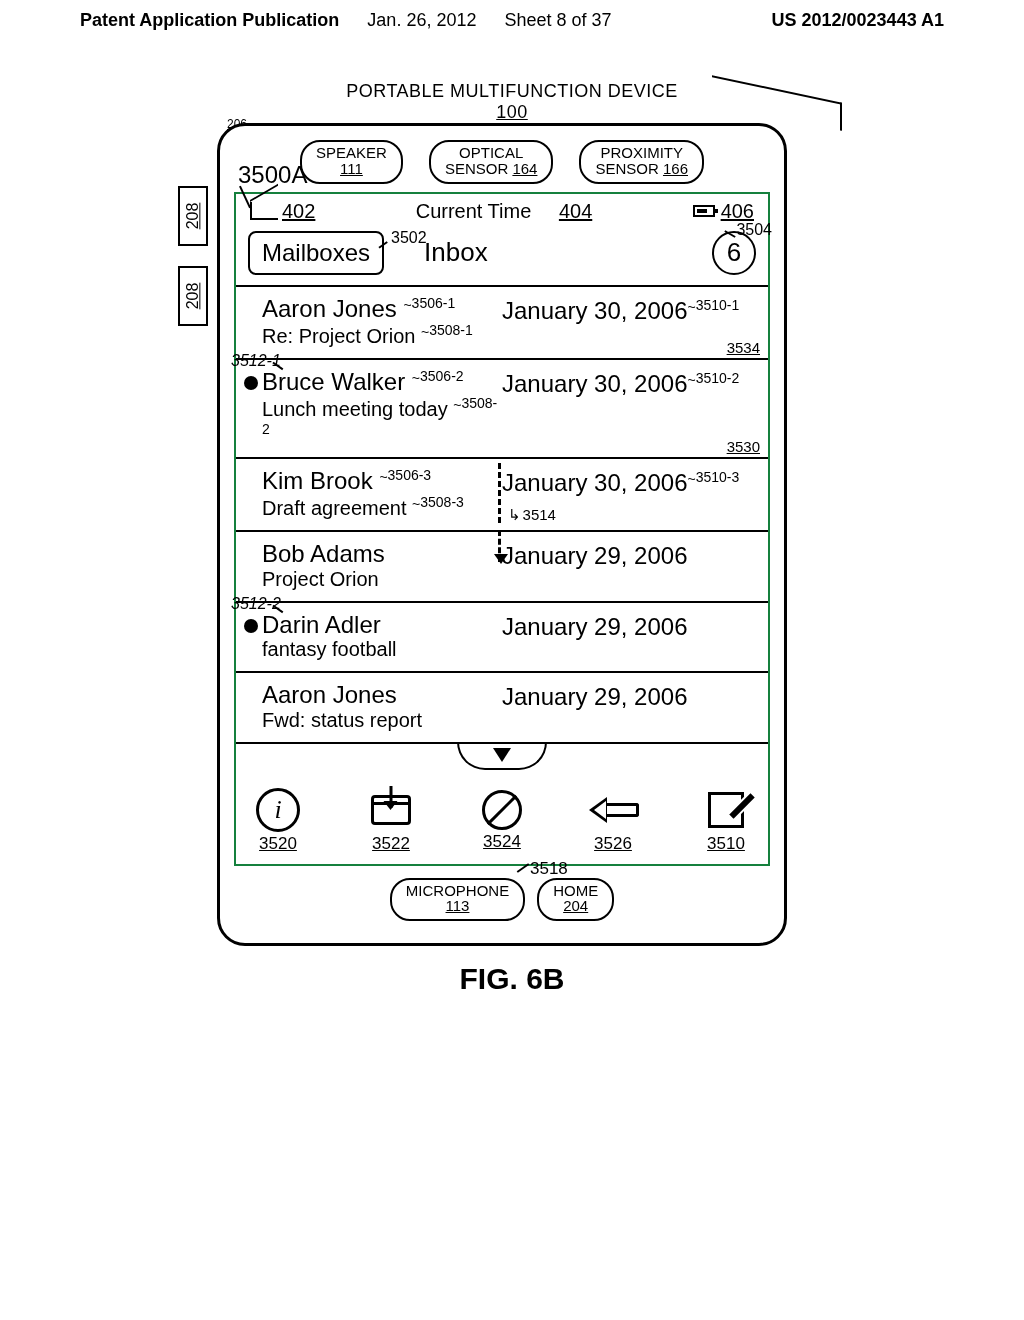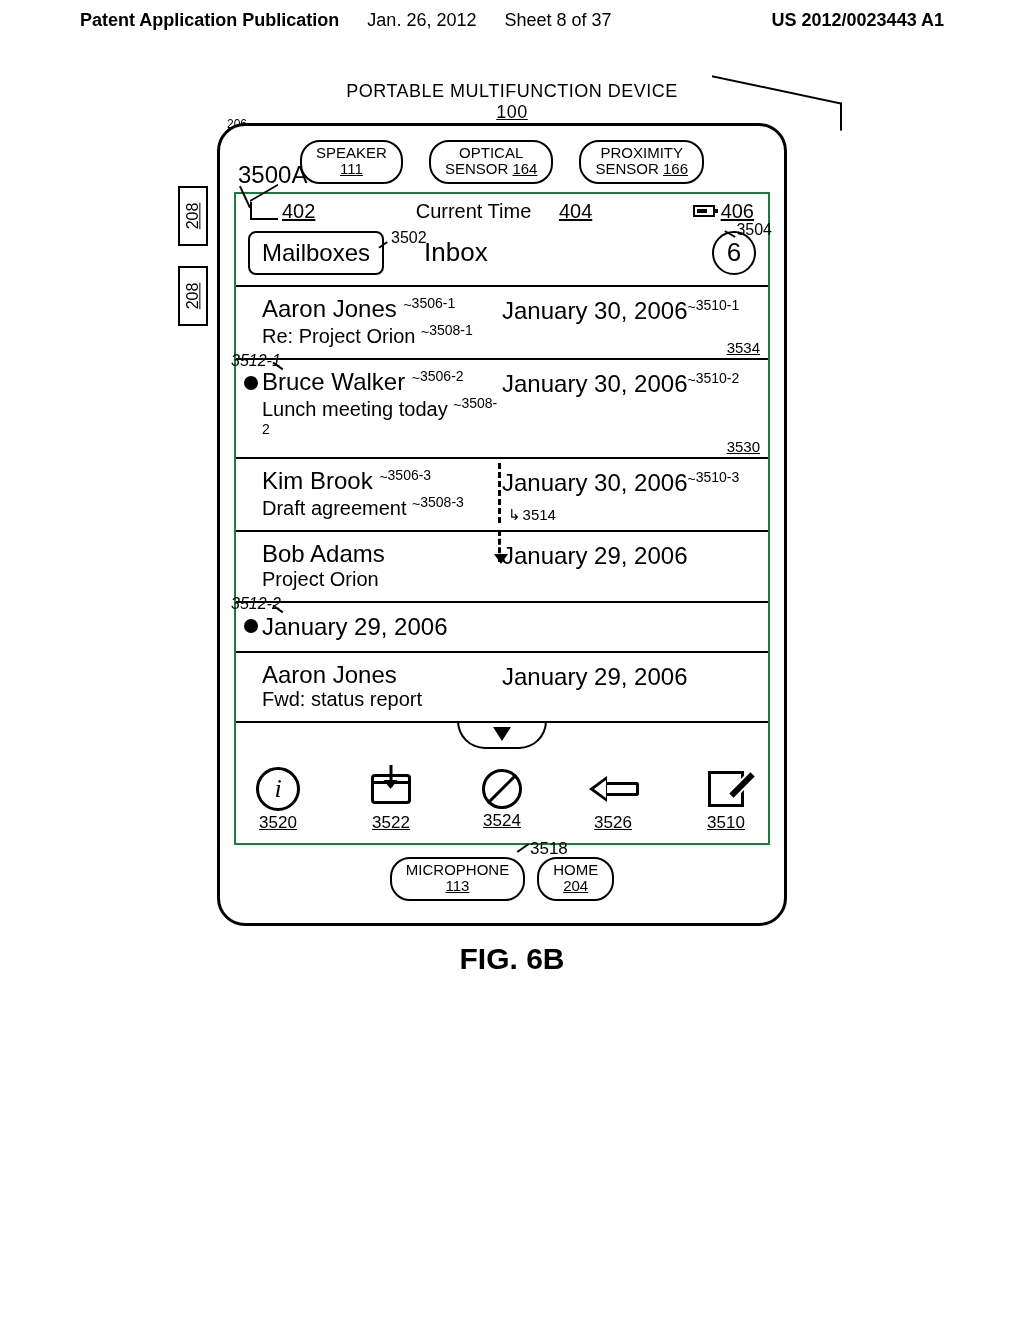--- a/index.html
+++ b/index.html
@@ -508,20 +508,24 @@
             <div class="col-left">
               <div class="sender">Bob Adams</div>
               <div class="subject">Project Orion</div>
             </div>
             <div class="col-right">January 29, 2006</div>
             <div class="vdash arrow-down" style="left: 262px; top: -2px; height: 32px;"></div>
           </div>
           <div class="mail-row">
             <div class="dot-ref" style="left: -5px; top: -8px;">3512-2</div>
             <div class="unread-dot"></div>
+            <div class="col-left">
+              <div class="sender">Darin Adler</div>
+              <div class="subject">fantasy football</div>
+            </div>
             <div class="col-right">January 29, 2006</div>
           </div>
           <div class="mail-row">
             <div class="spacer-dot"></div>
             <div class="col-left">
               <div class="sender">Aaron Jones</div>
               <div class="subject">Fwd: status report</div>
             </div>
             <div class="col-right">January 29, 2006</div>
           </div>

